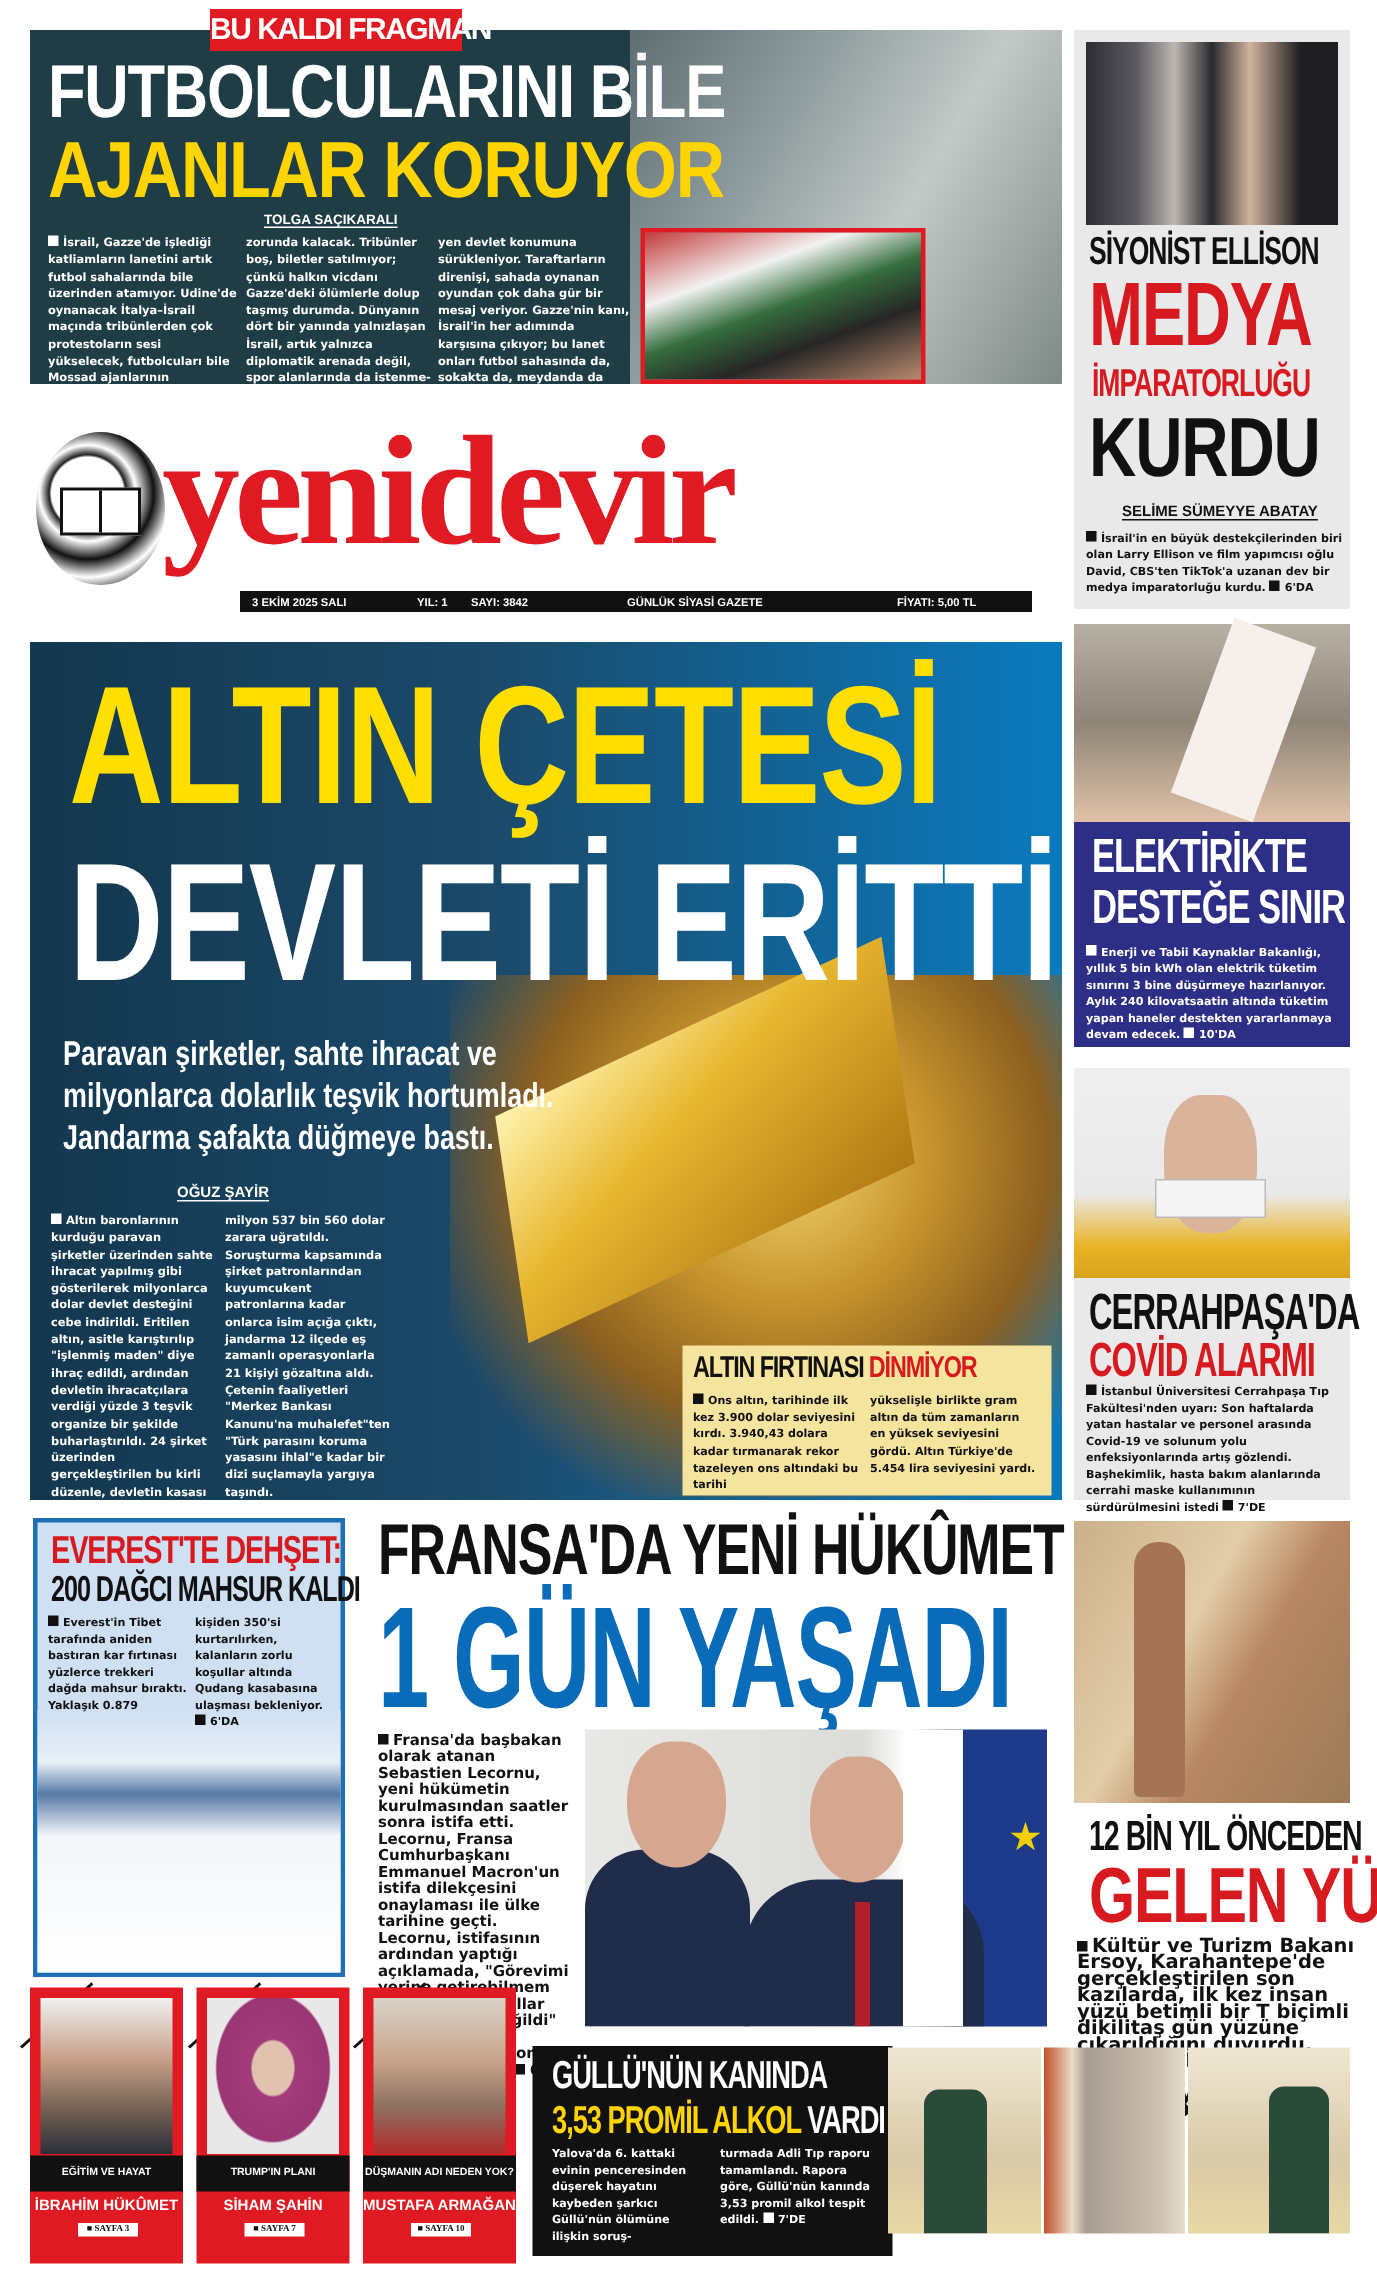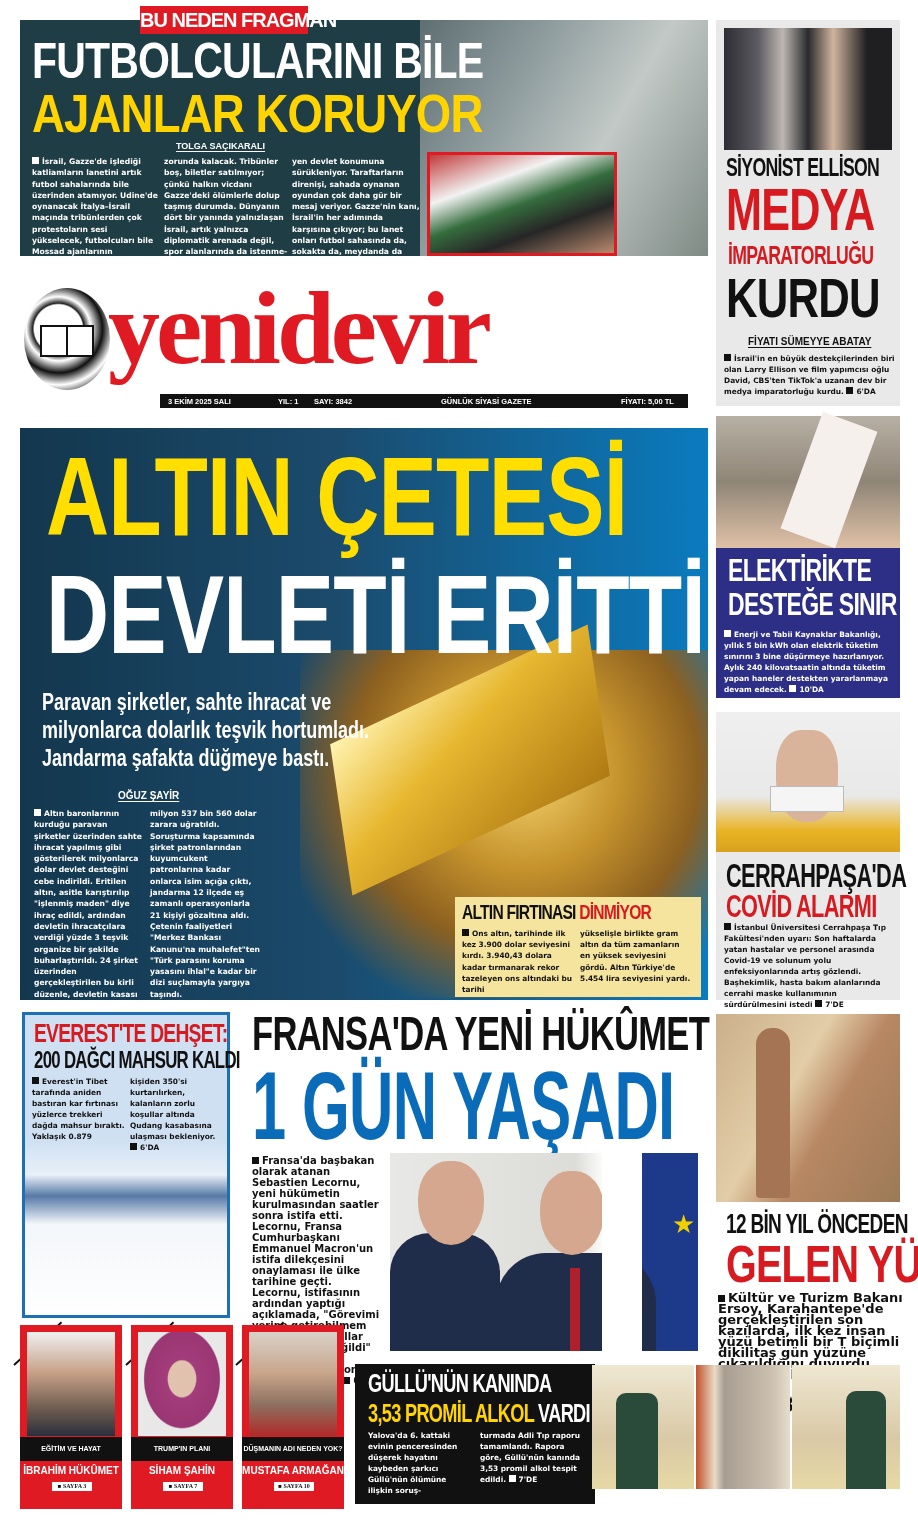--- a/index.html
+++ b/index.html
@@ -107,45 +107,45 @@
 #gl-h2 span{color:#fff}
 .gl-col{top:1430px;width:100px;color:#fff;font-size:7.4px;line-height:11px}
 .cctv{top:1365px;height:124px;background:linear-gradient(180deg,#efe7d2 0%,#d9c9a6 60%,#e7d9a5 100%)}
 .dress{position:absolute;background:#2a4a3a}
 </style>
 </head>
 <body>
 
 <div id="top" class="abs"></div>
 <div id="top-photo" class="abs photo"></div>
-<div id="top-badge" class="abs cond">BU NEDEN FRAGMAN</div>
+<div id="top-badge" class="abs cond">BU KALDI FRAGMAN</div>
 <div id="top-h1" class="abs cond">FUTBOLCULARINI BİLE</div>
 <div id="top-h2" class="abs cond">AJANLAR KORUYOR</div>
 <div id="top-byline" class="abs ul">TOLGA SAÇIKARALI</div>
 <div class="abs body-txt top-col" style="left:32px"><span class="sq"></span><span>İsrail, Gazze'de işlediği katliamların lanetini artık futbol sahalarında bile üzerinden atamıyor. Udine'de oynanacak İtalya–İsrail maçında tribünlerden çok protestoların sesi yükselecek, futbolcuları bile Mossad ajanlarının gölgesinde korunmak</span></div>
 <div class="abs body-txt top-col" style="left:164px">zorunda kalacak. Tribünler boş, biletler satılmıyor; çünkü halkın vicdanı Gazze'deki ölümlerle dolup taşmış durumda. Dünyanın dört bir yanında yalnızlaşan İsrail, artık yalnızca diplomatik arenada değil, spor alanlarında da istenme-</div>
 <div class="abs body-txt top-col" style="left:292px"><span>yen devlet konumuna sürükleniyor. Taraftarların direnişi, sahada oynanan oyundan çok daha gür bir mesaj veriyor. Gazze'nin kanı, İsrail'in her adımında karşısına çıkıyor; bu lanet onları futbol sahasında da, sokakta da, meydanda da yakalıyor.</span> <span class="sq"></span><span>6'DA</span></div>
 <div id="top-inset" class="abs photo"></div>
 
 <div id="ell" class="abs"></div>
 <div id="ell-photo" class="abs photo"></div>
 <div id="ell-h1" class="abs cond">SİYONİST ELLİSON</div>
 <div id="ell-h2" class="abs cond">MEDYA</div>
 <div id="ell-h3" class="abs cond">İMPARATORLUĞU</div>
 <div id="ell-h4" class="abs cond">KURDU</div>
-<div id="ell-by" class="abs ul">FİYATI SÜMEYYE ABATAY</div>
+<div id="ell-by" class="abs ul">SELİME SÜMEYYE ABATAY</div>
 <div id="ell-txt" class="abs body-txt"><span class="sq"></span><span>İsrail'in en büyük destekçilerinden biri olan Larry Ellison ve film yapımcısı oğlu David, CBS'ten TikTok'a uzanan dev bir medya imparatorluğu kurdu.</span> <span class="sq"></span><span>6'DA</span></div>
 
 <div id="globe" class="abs"></div>
 <div id="book" class="abs"></div>
 <div id="logo" class="abs">yenidevir</div>
 <div id="mbar" class="abs">
   <span style="width:110px">3 EKİM 2025 SALI</span>
   <span style="width:36px">YIL: 1</span>
-  <span style="width:127px">SAYI: 3842</span>
+  <span style="width:104px">SAYI: 3842</span>
   <span style="width:180px">GÜNLÜK SİYASİ GAZETE</span>
   <span>FİYATI: 5,00 TL</span>
 </div>
 
 <div id="main" class="abs"></div>
 <div id="gold" class="abs"></div>
 <div id="gold-bar" class="abs"></div>
 <div id="m-h1" class="abs cond">ALTIN ÇETESİ</div>
 <div id="m-h2" class="abs cond">DEVLETİ ERİTTİ</div>
 <div class="abs cond m-sub" style="top:688px">Paravan şirketler, sahte ihracat ve</div>

